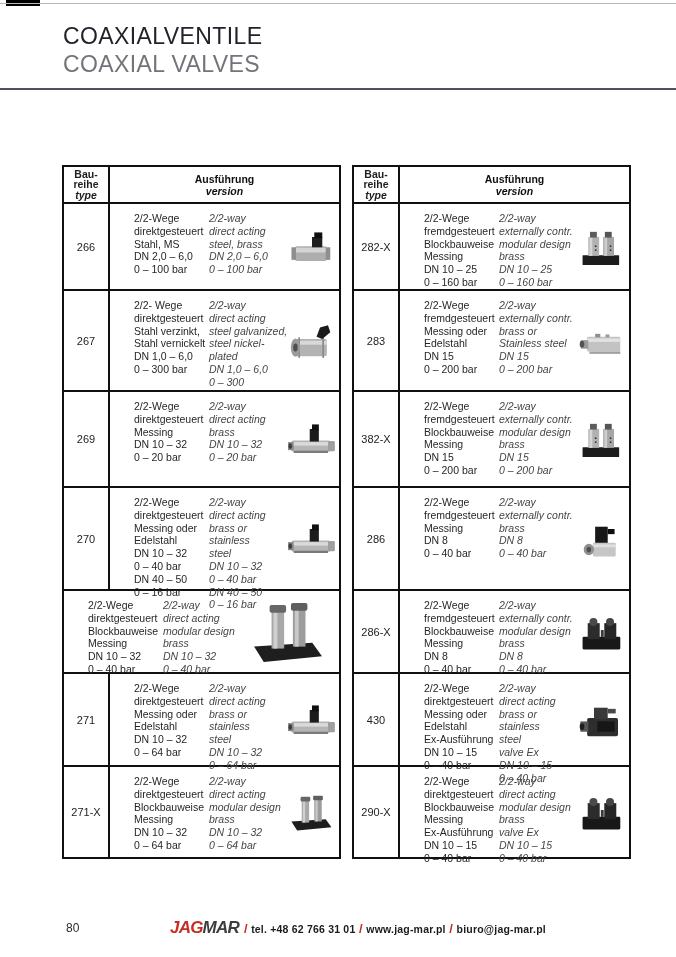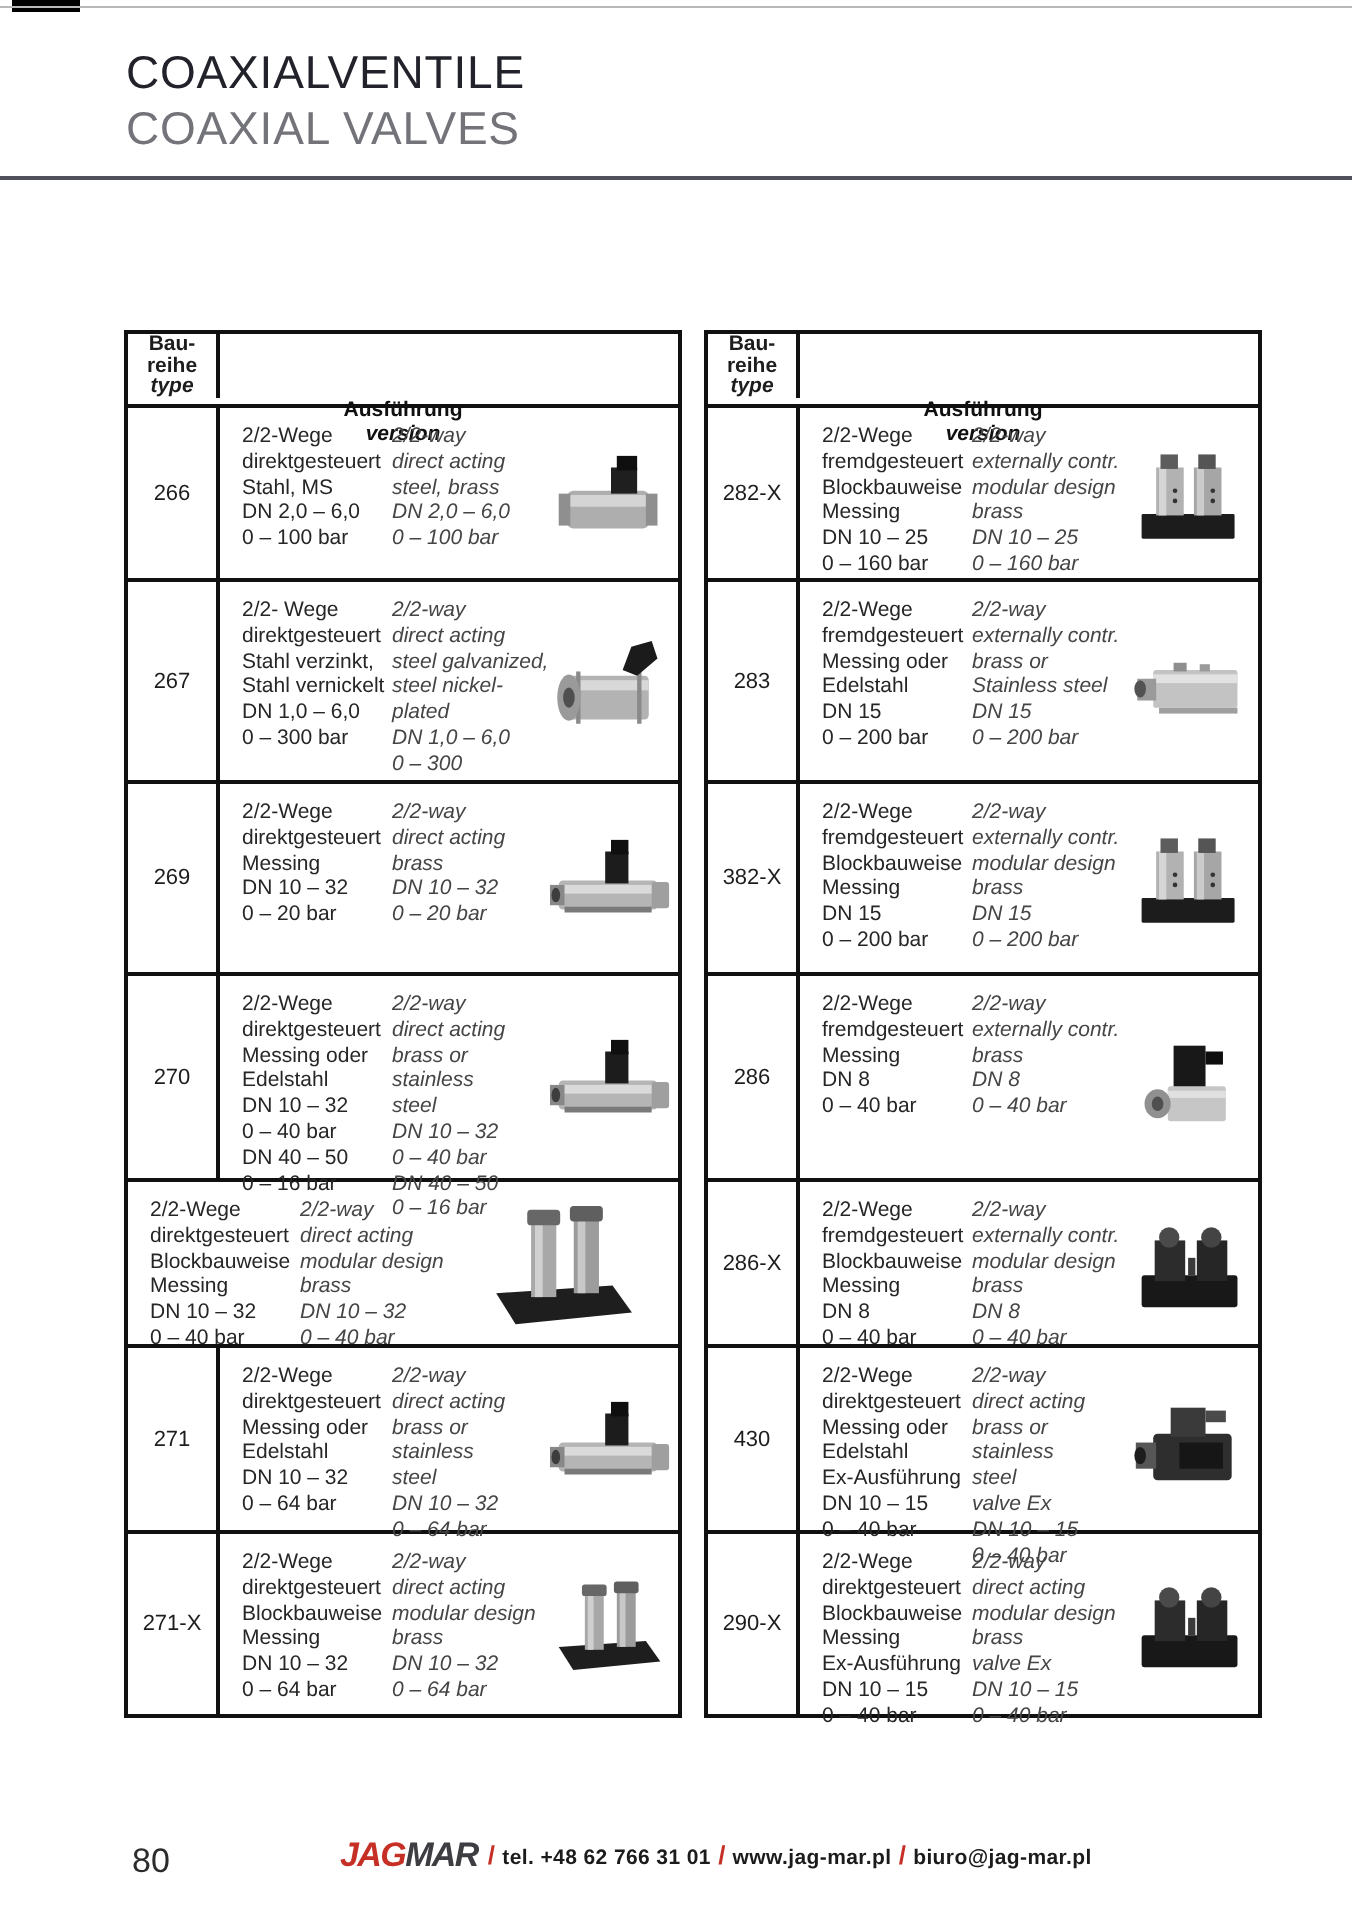--- a/index.html
+++ b/index.html
@@ -15,35 +15,35 @@
   .title-en { font-size:23px; font-weight:400; color:#73737a; margin:0; letter-spacing:0.4px; line-height:28px;}
   .header-rule { position:absolute; left:0; top:88px; width:676px; height:2px; background:#50505a; }
 
   .vtable { position:absolute; top:165px; width:279px; border:2px solid #101010; box-sizing:border-box; background:#fff; }
   #table-0 { left:62px; } #table-1 { left:352px; }
 
   .vrow { display:flex; border-bottom:2px solid #101010; box-sizing:border-box; }
   .vrow:last-child { border-bottom:none; }
   .cell-type { width:46px; flex:none; border-right:2px solid #101010; box-sizing:border-box;
                display:flex; align-items:center; justify-content:center; font-size:11px; color:#1d1d1d; }
-  .vhead { height:37px;flex-direction:column; }
+  .vhead { height:37px; }
   .vhead .cell-type { flex-direction:column; font-weight:bold; font-size:10.5px; line-height:10.5px; }
   .head-type-en { font-style:italic; }
   .cell-body { flex:1; box-sizing:border-box; min-width:0; }
   .vhead .cell-body { display:flex; flex-direction:column; align-items:center; justify-content:center;
                       font-weight:bold; font-size:10.5px; line-height:12px; color:#101010;}
   .head-version-en { font-style:italic; }
 
-  .row-body { display:flex; padding:8px 3px 4px 11px; height:100%; box-sizing:border-box; }
+  .row-body { display:flex; padding:8px 3px 4px 11px; height:100%; box-sizing:border-box;margin-left:13px; }
   .col-de { width:75px; flex:none; font-size:10.5px; line-height:12.8px; color:#262626; }
   .col-en { width:79px; flex:none; font-size:10.5px; line-height:12.8px; color:#454545; font-style:italic; }
   .col-img { flex:1; display:flex; align-items:center; justify-content:center; min-width:0; }
   svg.valve { width:82px; height:64px; }
 
-  .page-num { position:absolute; left:66px; top:921px; font-size:17px; color:#2c2c2c; }
+  .page-num { position:absolute; left:66px; top:921px; font-size:12px; color:#2c2c2c; }
   .footer-line { position:absolute; left:170px; top:919px; display:flex; align-items:center; gap:5px; }
   .logo { font-weight:bold; font-style:italic; font-size:17px; letter-spacing:-0.8px; line-height:18px; }
   .logo-jag { color:#c62f26; } .logo-mar { color:#3d3d42;text-align:center; }
   .contact-sep { color:#c62f26; font-weight:bold; font-size:13px; }
   .contact-item { color:#1b1b1b; font-weight:bold; font-size:10.5px; letter-spacing:0.2px; }
 </style>
 </head>
 <body>
 
 <div class="corner-mark"></div>

